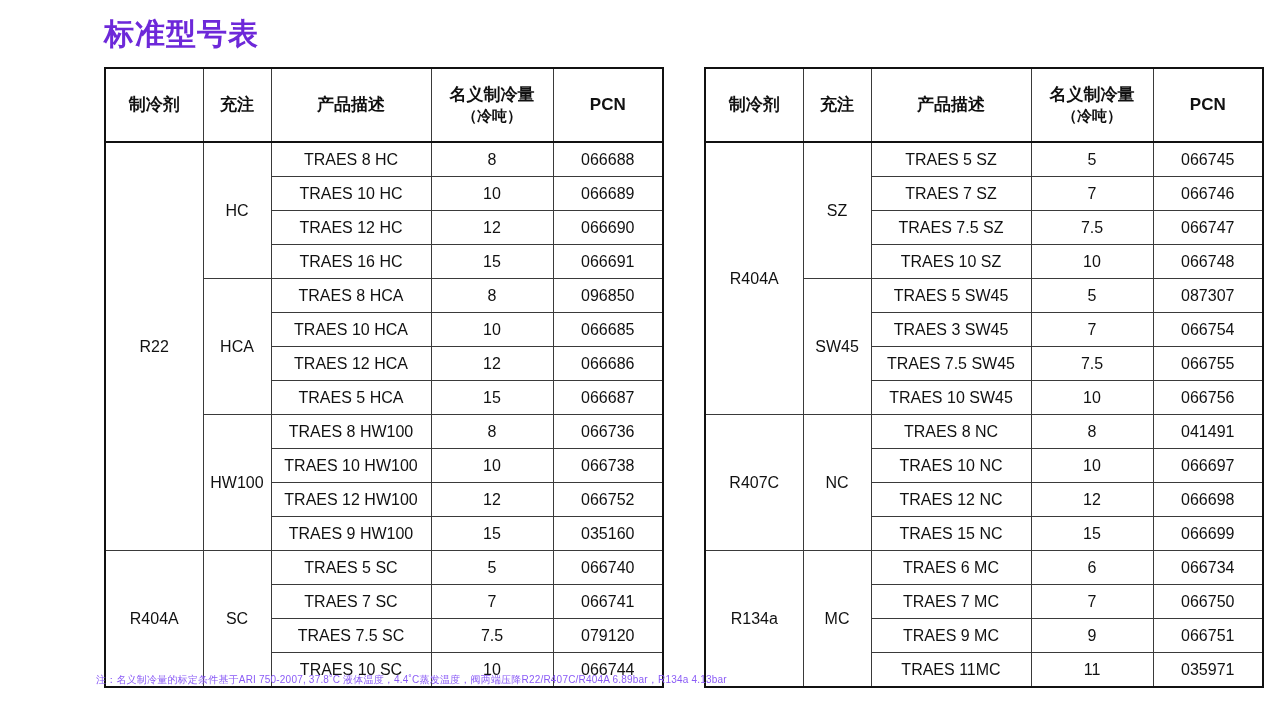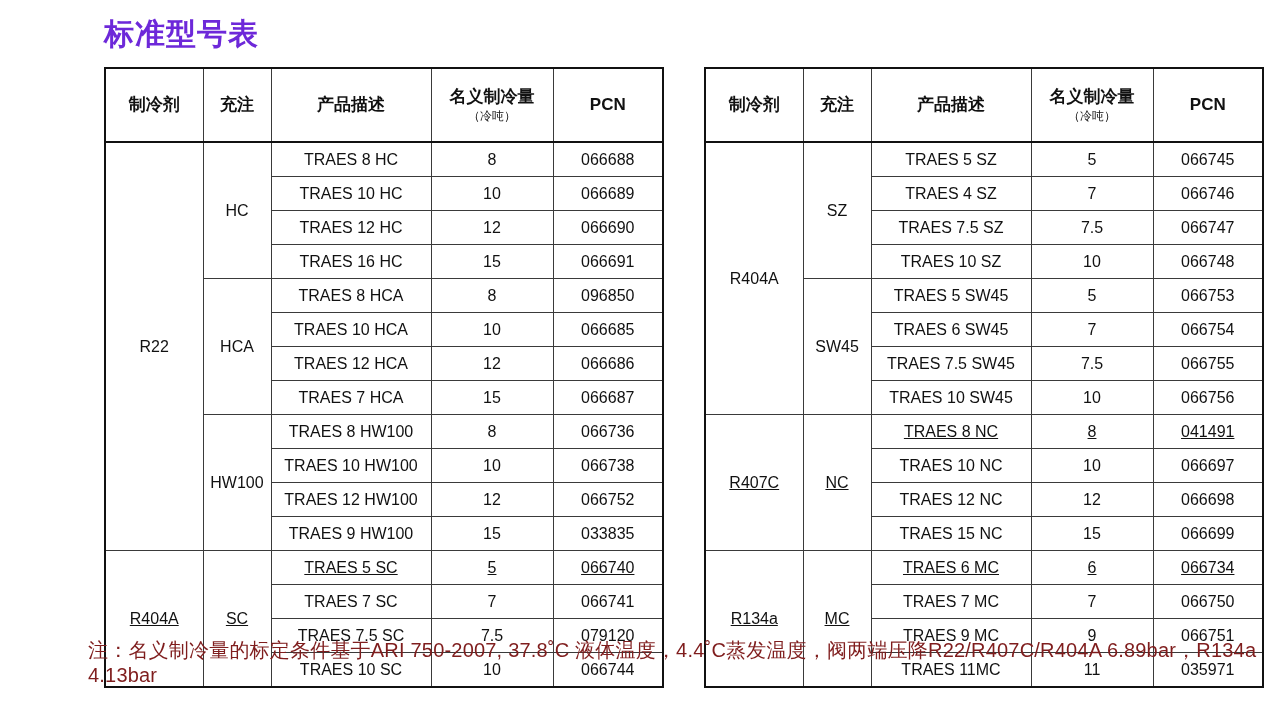--- a/index.html
+++ b/index.html
@@ -52,22 +52,22 @@
   table.model-table thead th {
     border-bottom: 2px solid #111;
     font-weight: bold;
     font-size: 17px;
     padding: 14px 4px;
     line-height: 1.25;
     height: 44px;
   }
   table.model-table thead th .sub {
     display: block;
-    font-size: 12px;
-    font-weight: normal;
+    font-size: 15px;
+    font-weight: bold;
     margin-top: 2px;
   }
   table.model-table tbody td {
     font-size: 16px;
     padding: 6px 4px;
     height: 21px;
   }
   td.group-cell {
     font-size: 17px;
   }
@@ -77,28 +77,28 @@
   .t-left col.c2 { width: 160px; }
   .t-left col.c3 { width: 122px; }
   .t-left col.c4 { width: 110px; }
   
   .t-right col.c0 { width: 98px; }
   .t-right col.c1 { width: 68px; }
   .t-right col.c2 { width: 160px; }
   .t-right col.c3 { width: 122px; }
   .t-right col.c4 { width: 110px; }
 
-  .thick-top td { border-top: 2px solid #111; text-decoration: underline; }
+  .thick-top td { border-top: 2px solid #111; }
 
   .footnote {
     position: absolute;
-    left: 88px;
+    left: 96px;
     bottom: 14px;
-    font-size: 20px;
-    color: #7f1d1d;
+    font-size: 10px;
+    color: #8b5cf6;
     letter-spacing: 0.2px;
   }
 </style>
 </head>
 <body>
 
 <div class="page">
 
   <h1 class="title">标准型号表</h1>
 
@@ -157,21 +157,21 @@
             <td>TRAES 10 HCA</td>
             <td>10</td>
             <td>066685</td>
           </tr>
           <tr>
             <td>TRAES 12 HCA</td>
             <td>12</td>
             <td>066686</td>
           </tr>
           <tr>
-            <td>TRAES 7 HCA</td>
+            <td>TRAES 5 HCA</td>
             <td>15</td>
             <td>066687</td>
           </tr>
           <tr>
             <td class="group-cell" rowspan="4">HW100</td>
             <td>TRAES 8 HW100</td>
             <td>8</td>
             <td>066736</td>
           </tr>
           <tr>
@@ -180,21 +180,21 @@
             <td>066738</td>
           </tr>
           <tr>
             <td>TRAES 12 HW100</td>
             <td>12</td>
             <td>066752</td>
           </tr>
           <tr>
             <td>TRAES 9 HW100</td>
             <td>15</td>
-            <td>033835</td>
+            <td>035160</td>
           </tr>
           <tr class="thick-top">
             <td class="group-cell" rowspan="4">R404A</td>
             <td class="group-cell" rowspan="4">SC</td>
             <td>TRAES 5 SC</td>
             <td>5</td>
             <td>066740</td>
           </tr>
           <tr>
             <td>TRAES 7 SC</td>
@@ -236,42 +236,42 @@
       </thead>
       <tbody>
           <tr>
             <td class="group-cell" rowspan="8">R404A</td>
             <td class="group-cell" rowspan="4">SZ</td>
             <td>TRAES 5 SZ</td>
             <td>5</td>
             <td>066745</td>
           </tr>
           <tr>
-            <td>TRAES 4 SZ</td>
+            <td>TRAES 7 SZ</td>
             <td>7</td>
             <td>066746</td>
           </tr>
           <tr>
             <td>TRAES 7.5 SZ</td>
             <td>7.5</td>
             <td>066747</td>
           </tr>
           <tr>
             <td>TRAES 10 SZ</td>
             <td>10</td>
             <td>066748</td>
           </tr>
           <tr>
             <td class="group-cell" rowspan="4">SW45</td>
             <td>TRAES 5 SW45</td>
             <td>5</td>
-            <td>066753</td>
-          </tr>
-          <tr>
-            <td>TRAES 6 SW45</td>
+            <td>087307</td>
+          </tr>
+          <tr>
+            <td>TRAES 3 SW45</td>
             <td>7</td>
             <td>066754</td>
           </tr>
           <tr>
             <td>TRAES 7.5 SW45</td>
             <td>7.5</td>
             <td>066755</td>
           </tr>
           <tr>
             <td>TRAES 10 SW45</td>

